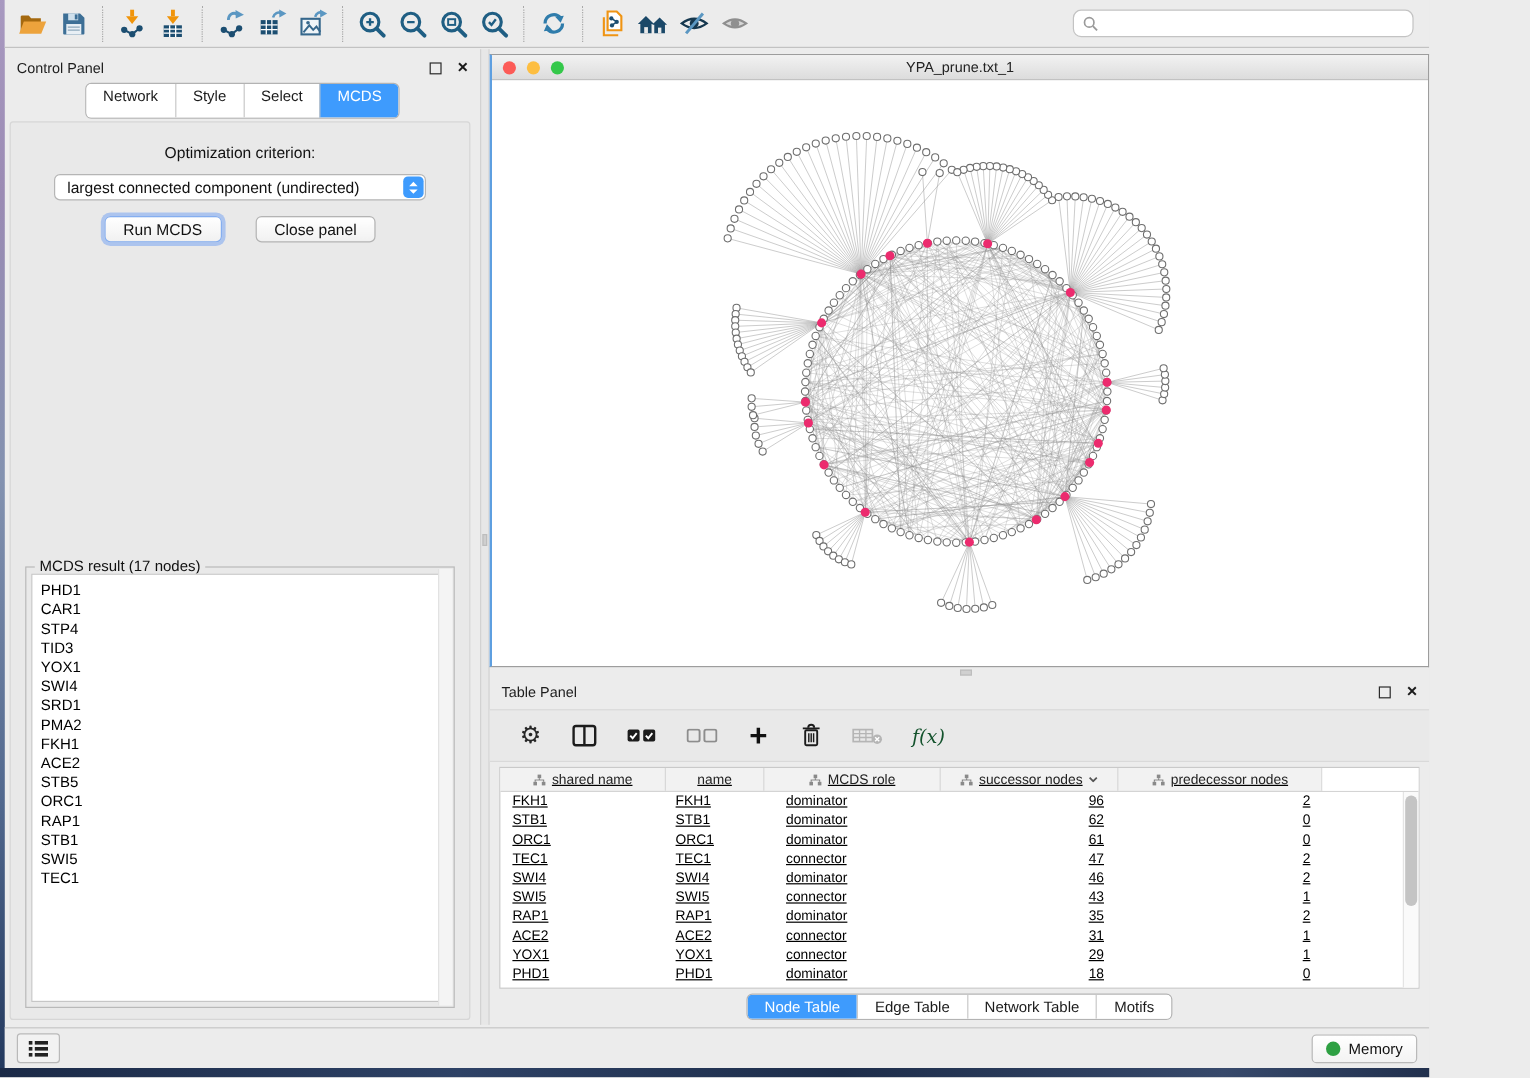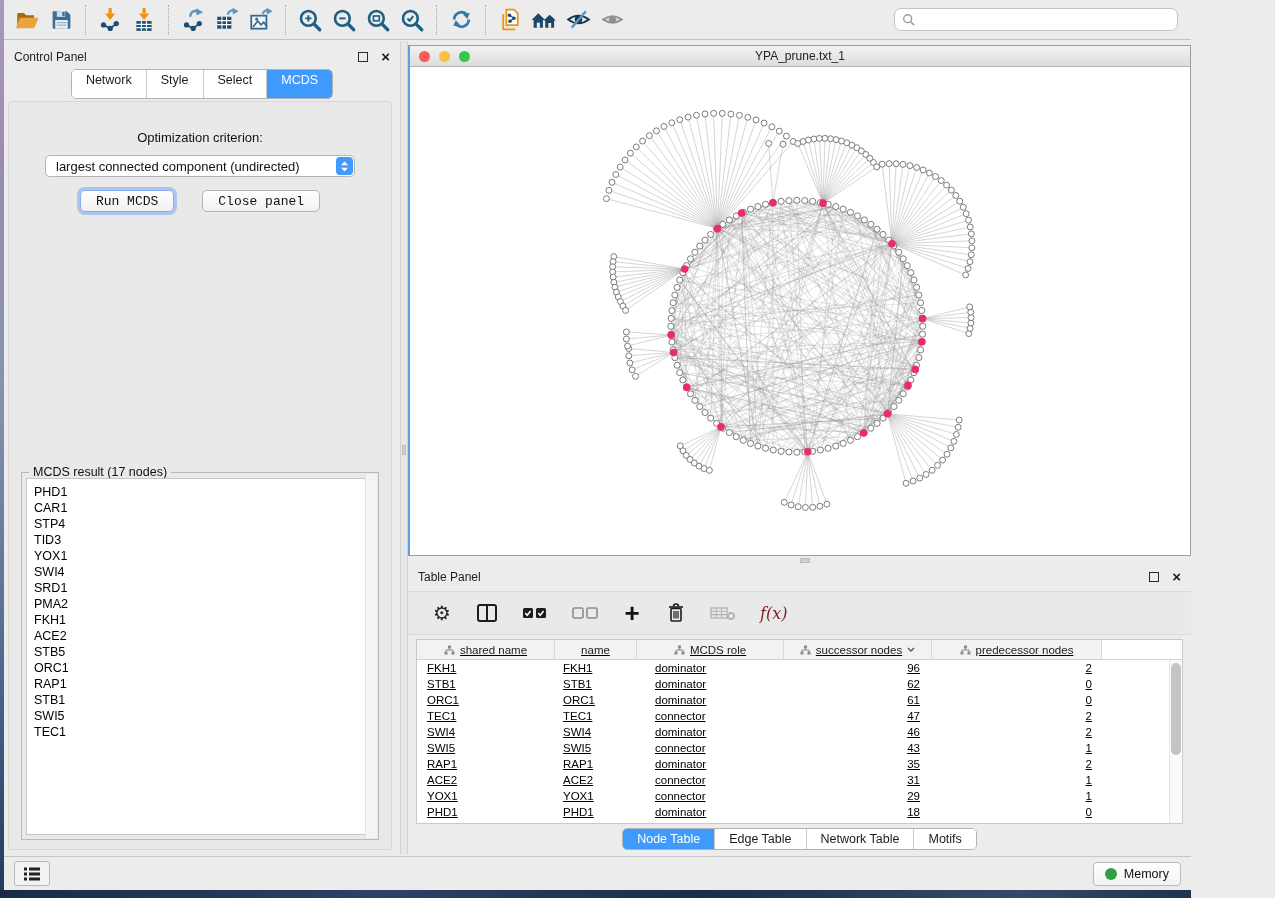--- a/index.html
+++ b/index.html
@@ -32,27 +32,27 @@
   .panel-head .spacer { flex:1; }
   .float-icon { width:10px; height:10px; border:1.5px solid #2b2b2b; margin-right:13px; }
   .close-icon { font-size:15px; font-weight:bold; color:#1a1a1a; line-height:10px; }
   .seg-row { height:30px; display:flex; justify-content:center; }
   .segctl { display:inline-flex; border:1px solid #b3b3b3; border-radius:5px; overflow:hidden; background:#fff; }
   .segctl .seg { padding:3px 14px; font-size:12.5px; color:#1c1c1c; border-left:1px solid #c9c9c9; background:#fff; }
   .segctl .seg:first-child { border-left:none; }
   .segctl .seg.active { background:#3e9bfd; color:#fff; }
   .tab-content { position:absolute; left:4px; right:8px; top:56px; bottom:4px;
     background:#e9e9e9; border:1px solid #d6d6d6; border-radius:3px; }
-  .opt-label { margin-top:28px; text-align:center; font-size:13px; color:#111; }
+  .opt-label { margin-top:18px; text-align:center; font-size:13px; color:#111; }
   .opt-select { position:relative; margin:10px auto 0; width:310px; height:22px; background:#fff;
     border:1px solid #b5b5b5; border-radius:5px; display:flex; align-items:center; padding:0 22px 0 10px;
     font-size:13px; color:#111; }
   .opt-stepper { position:absolute; right:1px; top:1px; bottom:1px; width:17px; background:#3e9bfd; border-radius:4px;
     display:flex; align-items:center; justify-content:center; }
-  .btn-row { margin-top:13px; display:flex; justify-content:center; gap:28px;font-family:Liberation Mono, monospace; }
+  .btn-row { margin-top:13px; display:flex; justify-content:center; gap:28px; }
   .mac-btn { height:22px; padding:0 15px; font-size:13px; color:#111; background:linear-gradient(#ffffff,#f1f1f1);
     border:1px solid #b4b4b4; border-radius:5px; font-family:inherit; }
   .mac-btn.focused { border-color:#85aef0; box-shadow:0 0 0 3px rgba(97,151,245,0.45); }
   .result-box { position:absolute; left:12px; right:12px; top:370px; height:368px; border:1px solid #b9b9b9; }
   .result-legend { position:absolute; top:-8px; left:7px; background:#e9e9e9; padding:0 4px; font-size:12.5px; color:#111; }
   .result-list { position:absolute; left:4px; right:4px; top:5px; bottom:4px; background:#fff;
     border:1px solid #c6c6c6; padding:5px 7px; font-size:12.5px; line-height:16px; color:#000; overflow:hidden; }
   .result-track { position:absolute; right:1px; top:1px; bottom:1px; width:12px; background:#f4f4f4; border-left:1px solid #e2e2e2; }
   .list-item { height:16px; }
 
@@ -77,21 +77,21 @@
   .h-split .grip { position:absolute; left:50%; top:2px; width:10px; height:5px; background:#d0d0d0; border:1px solid #bdbdbd; }
 
   
   .table-panel { position:absolute; top:520px; bottom:0; left:0; right:0; }
   .tp-toolbar { position:absolute; top:26px; left:0; right:0; height:44px; background:#e9e9e9;
     border-top:1px solid #d9d9d9; border-bottom:1px solid #d9d9d9;
     display:flex; align-items:center; padding-left:24px; gap:24px; }
   .tp-icon { display:flex; align-items:center; justify-content:center; min-width:20px; height:26px; }
   .gear-glyph { font-size:20px; color:#262626; line-height:20px; }
   .plus-glyph { font-size:26px; font-weight:bold; color:#111; line-height:20px; }
-  .fx-glyph { font-family:"DejaVu Serif", serif; font-style:italic; font-size:16px; color:#7f1d1d; }
+  .fx-glyph { font-family:"DejaVu Serif", serif; font-style:italic; font-size:16px; color:#14532d; }
   .tp-table { position:absolute; left:8px; right:8px; top:74px; bottom:30px; background:#fff; border:1px solid #c9c9c9;text-decoration:underline; }
   .thead { display:flex; height:20px; background:#f2f2f2; border-bottom:1px solid #d4d4d4; }
   .th { display:flex; align-items:center; justify-content:center; gap:5px; font-size:11.5px; color:#222;
     border-right:1px solid #d8d8d8; height:100%; }
   .th.filler { flex:1; background:#fff; border-right:none; }
   .tbody { position:relative; }
   .tr { display:flex; height:16px; font-size:11.5px; color:#000; }
   .td { height:16px; line-height:16px; white-space:nowrap; overflow:hidden; }
   .vscroll { position:absolute; right:0; top:20px; bottom:0; width:13px; background:#fafafa; border-left:1px solid #e4e4e4; }
   .vscroll .thumb { position:absolute; top:3px; left:1px; width:10px; height:92px; border-radius:5px; background:#c4c4c4; }

